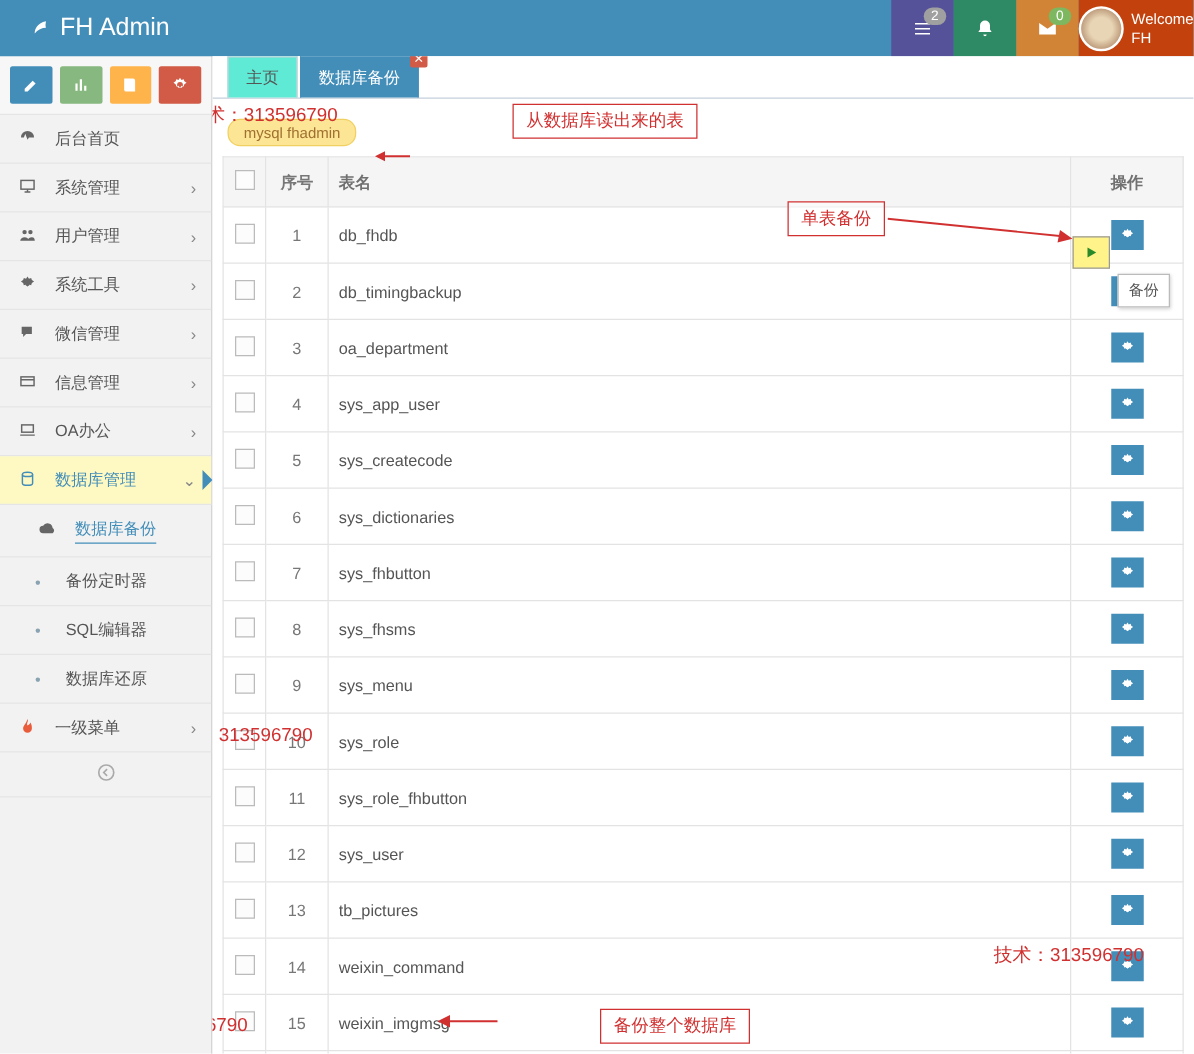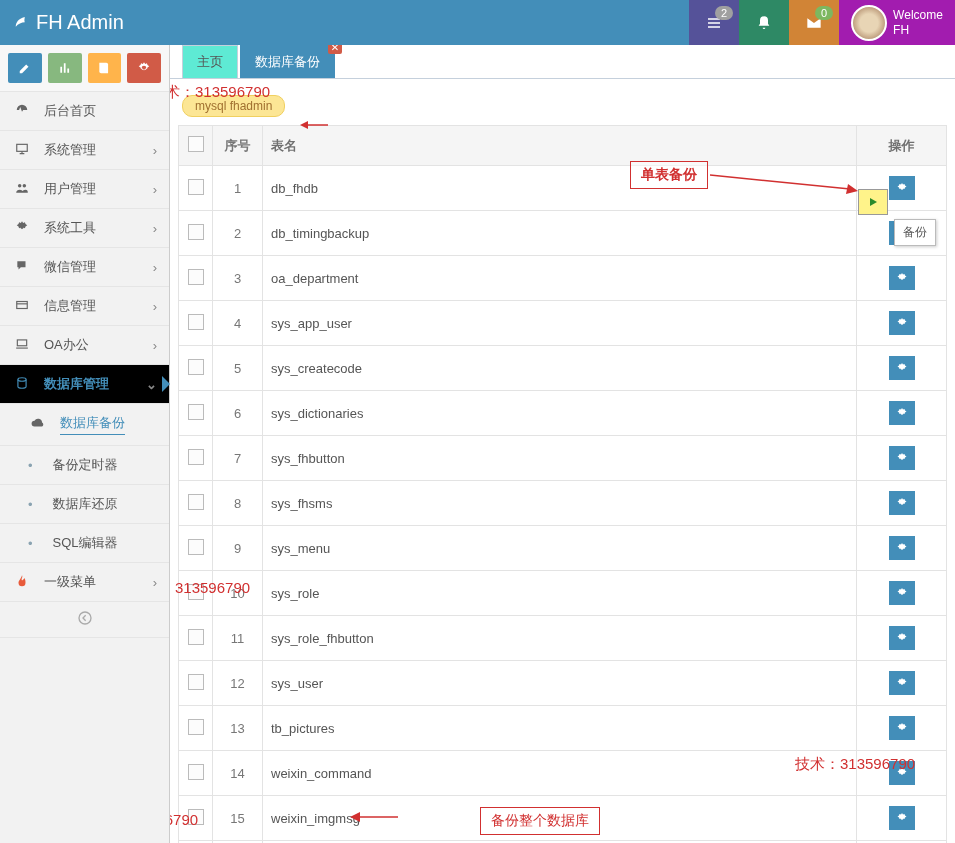--- a/index.html
+++ b/index.html
@@ -1,47 +1,47 @@
 <!DOCTYPE html>
 <html><head>
 <meta charset="utf-8">
 <style>
 * { box-sizing: border-box; margin: 0; padding: 0; }
 body { font-family: "Helvetica Neue", Arial, sans-serif; font-size: 13px; color: #555; background: #fff; width: 955px; height: 843px; overflow: hidden; position: relative; }
 
 
-.header { height: 45px; background: #438eb9; display: flex; align-items: center; padding-left: 12px; position: relative; }
+.header { height: 45px; background: #438eb9; display: flex; align-items: center; padding-left: 24px; position: relative; }
 .header .brand { color: #fff; font-size: 20px; display: flex; align-items: center; gap: 6px; }
 .header .right { margin-left: auto; display: flex; height: 100%; }
 .header .hbtn { width: 50px; display: flex; align-items: center; justify-content: center; color: #fff; position: relative; cursor: pointer; }
 .header .hbtn.purple { background: #555299; }
 .header .hbtn.teal { background: #2e8965; }
 .header .hbtn.orange { background: #d18436; }
-.header .hbtn.blue { background: #a21caf; width: 116px; gap: 6px; font-size: 13px; }
+.header .hbtn.blue { background: #c2410c; width: 92px; gap: 6px; font-size: 13px; }
 .header .badge { position: absolute; top: 6px; right: 6px; background: #a0a0a0; color: #fff; border-radius: 10px; padding: 1px 6px; font-size: 11px; }
 .header .badge.green { background: #7db760; }
 .header .avatar { width: 36px; height: 36px; border-radius: 50%; background: radial-gradient(circle, #e8d5b5 40%, #c0a080 70%); border: 2px solid #fff; }
 .header .welcome { font-size: 12px; line-height: 1.2; }
 
 
 .layout { display: flex; height: calc(843px - 45px); }
 .sidebar { width: 170px; background: #f2f2f2; border-right: 1px solid #ccc; flex-shrink: 0; }
 .main { flex: 1; background: #fff; position: relative; overflow: hidden; }
 
 
 .sb-toolbar { display: flex; gap: 6px; padding: 8px; background: #f7f7f7; border-bottom: 1px solid #e5e5e5; }
 .sb-btn { width: 38px; height: 30px; display: flex; align-items: center; justify-content: center; color: #fff; cursor: pointer; border-radius: 2px; }
 .sb-btn.blue { background: #438eb9; }
 .sb-btn.green { background: #87b87f; }
 .sb-btn.orange { background: #ffb44b; }
 .sb-btn.red { background: #d15b47; }
 .sb-item { display: flex; align-items: center; padding: 10px 12px; border-bottom: 1px solid #e5e5e5; cursor: pointer; color: #555; gap: 12px; position: relative; }
 .sb-item .icon { width: 20px; text-align: center; font-size: 14px; color: #666; }
 .sb-item .chev { margin-left: auto; color: #888; }
-.sb-item.active { background: #000000; color: #438eb9; font-weight: bold; justify-content: center; }
+.sb-item.active { background: #fef9c3; color: #438eb9; font-weight: normal; justify-content: center; }
 .sb-item.active::after { content: ""; position: absolute; right: -9px; top: 50%; transform: translateY(-50%); border: 8px solid transparent; border-left-color: #438eb9; }
 .sb-item.level2 { padding-left: 28px; font-size: 13px; }
 .sb-item.level2.active-sub { color: #438eb9; }
 .sb-item.level2.active-sub .underline { border-bottom: 1px solid #438eb9; padding-bottom: 2px; }
 .sb-item.level2 .treeicon::before { content: "•"; color: #8aa3b1; margin-right: 8px; }
 .sb-item.fire .icon { color: #e85b3b; }
 .sb-collapse { text-align: center; padding: 8px; border-bottom: 1px solid #e5e5e5; color: #aaa; cursor: pointer; }
 
 
 .tabs { display: flex; border-bottom: 1px solid #c5d0dc; height: 34px; align-items: flex-end; padding-left: 12px; }
@@ -204,25 +204,25 @@
               <path d="M6 18a5 5 0 010-10 7 7 0 0113 3 4 4 0 010 7z"></path>
             </svg></span>
           <span class="underline">数据库备份</span>
         </div>
         <div class="sb-item level2">
           <span class="treeicon"></span>
           <span>备份定时器</span>
         </div>
         <div class="sb-item level2">
           <span class="treeicon"></span>
-          <span>数据库还原</span>
+          <span>SQL编辑器</span>
         </div>
         <div class="sb-item level2">
           <span class="treeicon"></span>
-          <span>SQL编辑器</span>
+          <span>数据库还原</span>
         </div>
         <div class="sb-item fire">
           <span class="icon"><svg width="14" height="14" viewBox="0 0 24 24" fill="#e85b3b">
               <path d="M12 2c2 4-2 5 0 9 3-1 4-4 4-4 2 3 2 6 2 8a6 6 0 01-12 0c0-4 4-6 6-13z"></path>
             </svg></span>
           <span>一级菜单</span>
           <span class="chev">›</span>
         </div>
       </div>
     <div class="sb-collapse">
@@ -239,21 +239,22 @@
       <div class="tab active">
         <span>数据库备份</span>
         <span class="close">✕</span>
       </div>
     </div>
 
     <div class="content">
       <span class="tag">mysql   fhadmin</span>
 
       
-      <div class="annot" style="left:460px; top:82px;font-weight:bold;">单表备份</div>
+      <div class="annot" style="left:240px; top:4px;">从数据库读出来的表</div>
+      <div class="annot" style="left:460px; top:82px;">单表备份</div>
       <div class="annot" style="left:310px; top:728px;">备份整个数据库</div>
 
       <div class="red-text" style="left:-20px; top:4px;">技术：313596790</div>
       <div class="red-text" style="left:-40px; top:500px;">技术：313596790</div>
       <div class="red-text" style="left:625px; top:676px;">技术：313596790</div>
       <div class="red-text" style="left:-92px; top:732px;">技术：313596790</div>
 
       
       <svg class="arrow" style="left:130px; top:38px;" width="30" height="16">
           <line x1="28" y1="8" x2="6" y2="8" stroke="#d13030" stroke-width="1.5"></line>

